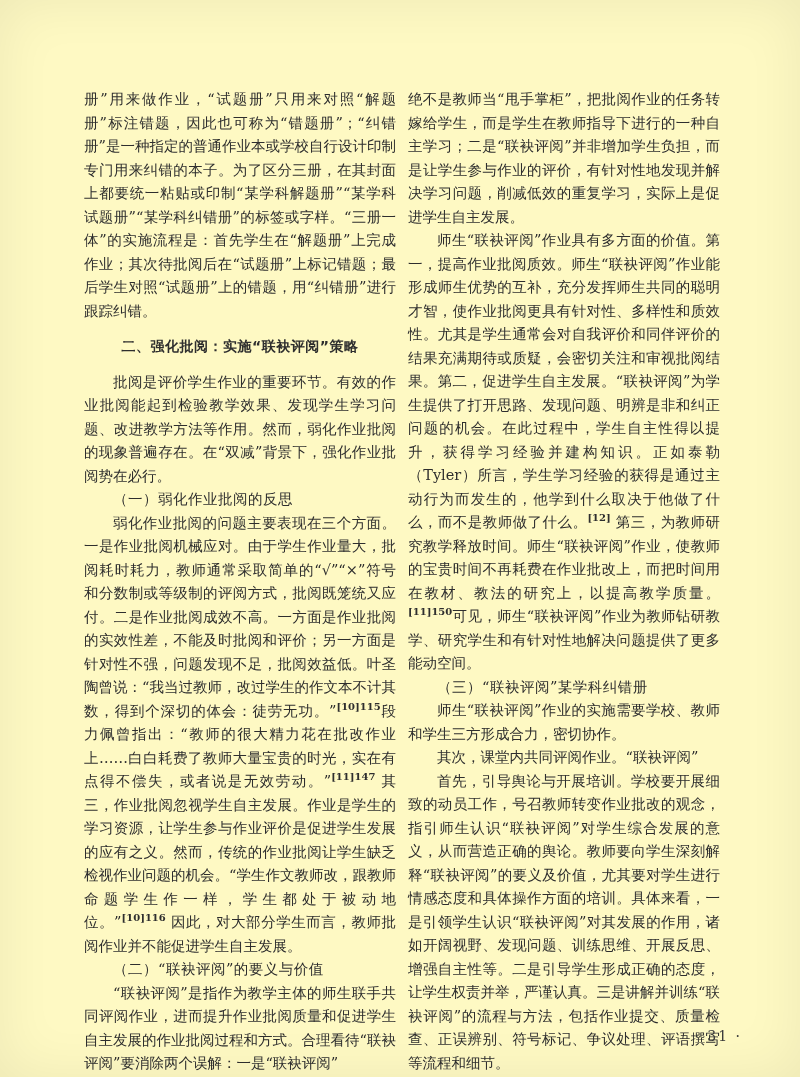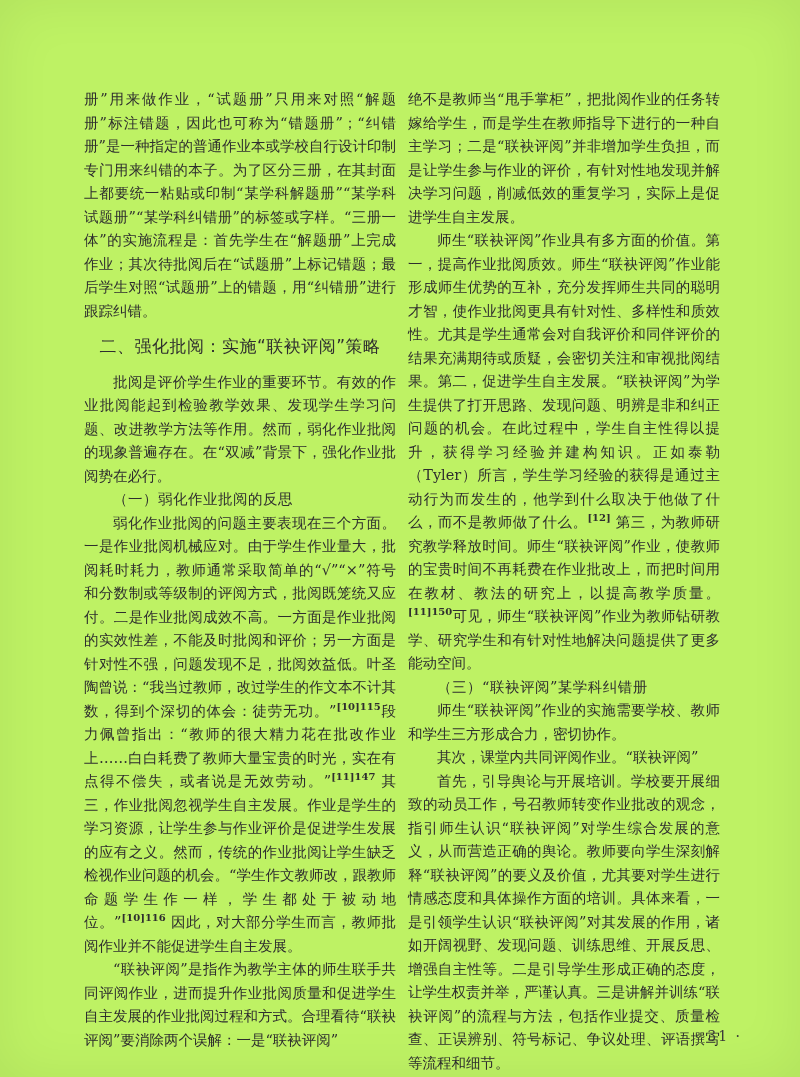--- a/index.html
+++ b/index.html
@@ -4,21 +4,21 @@
 <style>
   html, body {
     margin: 0;
     padding: 0;
     background: #f4f4f3;
   }
   .page {
     position: relative;
     width: 800px;
     height: 1077px;
-    background: #bef264;
+    background: #fef9c3;
     overflow: hidden;
     font-family: "DejaVu Serif", "Liberation Serif", serif;
     color: #2e2e2e;
   }
   .page::before {
     content: '';
     position: absolute;
     inset: 0;
     box-shadow: inset 0 0 55px rgba(0,0,0,0.07);
     pointer-events: none;
@@ -40,24 +40,24 @@
   }
   .block { margin: 0; }
   .block.continuation { text-indent: 0; }
   .block.paragraph { text-indent: 2em; }
   .block.subheading {
     text-indent: 2em;
     letter-spacing: 0.5px;
   }
   .block.section-heading {
     font-family: "DejaVu Sans", "Liberation Sans", sans-serif;
-    font-weight: 400;
+    font-weight: 700;
     text-align: center;
     text-indent: 0;
-    font-size: 17px;
+    font-size: 14px;
     margin: 12px 0;
     letter-spacing: 0.5px;
   }
   sup.citation {
     font-size: 10px;
     line-height: 0;
     vertical-align: super;
     letter-spacing: 0;
     white-space: nowrap;
     font-weight: bold;
@@ -75,20 +75,21 @@
 <body>
 
 <div class="page">
   <div class="columns">
     <div class="column" id="col-left">
         <div class="block continuation"><span>册”用来做作业，“试题册”只用来对照“解题册”标注错题，因此也可称为“错题册”；“纠错册”是一种指定的普通作业本或学校自行设计印制专门用来纠错的本子。为了区分三册，在其封面上都要统一粘贴或印制“某学科解题册”“某学科试题册”“某学科纠错册”的标签或字样。“三册一体”的实施流程是：首先学生在“解题册”上完成作业；其次待批阅后在“试题册”上标记错题；最后学生对照“试题册”上的错题，用“纠错册”进行跟踪纠错。</span></div>
         <div class="block section-heading"><span>二、强化批阅：实施“联袂评阅”策略</span></div>
         <div class="block paragraph"><span>批阅是评价学生作业的重要环节。有效的作业批阅能起到检验教学效果、发现学生学习问题、改进教学方法等作用。然而，弱化作业批阅的现象普遍存在。在“双减”背景下，强化作业批阅势在必行。</span></div>
         <div class="block subheading"><span>（一）弱化作业批阅的反思</span></div>
         <div class="block paragraph"><span>弱化作业批阅的问题主要表现在三个方面。一是作业批阅机械应对。由于学生作业量大，批阅耗时耗力，教师通常采取简单的“√”“×”符号和分数制或等级制的评阅方式，批阅既笼统又应付。二是作业批阅成效不高。一方面是作业批阅的实效性差，不能及时批阅和评价；另一方面是针对性不强，问题发现不足，批阅效益低。叶圣陶曾说：“我当过教师，改过学生的作文本不计其数，得到个深切的体会：徒劳无功。”</span><sup class="citation">[10]115</sup><span>段力佩曾指出：“教师的很大精力花在批改作业上……白白耗费了教师大量宝贵的时光，实在有点得不偿失，或者说是无效劳动。”</span><sup class="citation">[11]147</sup><span> 其三，作业批阅忽视学生自主发展。作业是学生的学习资源，让学生参与作业评价是促进学生发展的应有之义。然而，传统的作业批阅让学生缺乏检视作业问题的机会。“学生作文教师改，跟教师命题学生作一样，学生都处于被动地位。”</span><sup class="citation">[10]116</sup><span> 因此，对大部分学生而言，教师批阅作业并不能促进学生自主发展。</span></div>
+        <div class="block subheading"><span>（二）“联袂评阅”的要义与价值</span></div>
         <div class="block paragraph"><span>“联袂评阅”是指作为教学主体的师生联手共同评阅作业，进而提升作业批阅质量和促进学生自主发展的作业批阅过程和方式。合理看待“联袂评阅”要消除两个误解：一是“联袂评阅”</span></div>
       </div>
     <div class="column" id="col-right">
         <div class="block continuation"><span>绝不是教师当“甩手掌柜”，把批阅作业的任务转嫁给学生，而是学生在教师指导下进行的一种自主学习；二是“联袂评阅”并非增加学生负担，而是让学生参与作业的评价，有针对性地发现并解决学习问题，削减低效的重复学习，实际上是促进学生自主发展。</span></div>
         <div class="block paragraph"><span>师生“联袂评阅”作业具有多方面的价值。第一，提高作业批阅质效。师生“联袂评阅”作业能形成师生优势的互补，充分发挥师生共同的聪明才智，使作业批阅更具有针对性、多样性和质效性。尤其是学生通常会对自我评价和同伴评价的结果充满期待或质疑，会密切关注和审视批阅结果。第二，促进学生自主发展。“联袂评阅”为学生提供了打开思路、发现问题、明辨是非和纠正问题的机会。在此过程中，学生自主性得以提升，获得学习经验并建构知识。正如泰勒（Tyler）所言，学生学习经验的获得是通过主动行为而发生的，他学到什么取决于他做了什么，而不是教师做了什么。</span><sup class="citation">[12]</sup><span> 第三，为教师研究教学释放时间。师生“联袂评阅”作业，使教师的宝贵时间不再耗费在作业批改上，而把时间用在教材、教法的研究上，以提高教学质量。</span><sup class="citation">[11]150</sup><span>可见，师生“联袂评阅”作业为教师钻研教学、研究学生和有针对性地解决问题提供了更多能动空间。</span></div>
         <div class="block subheading"><span>（三）“联袂评阅”某学科纠错册</span></div>
         <div class="block paragraph"><span>师生“联袂评阅”作业的实施需要学校、教师和学生三方形成合力，密切协作。</span></div>
         <div class="block paragraph"><span>其次，课堂内共同评阅作业。“联袂评阅”</span></div>
         <div class="block paragraph"><span>首先，引导舆论与开展培训。学校要开展细致的动员工作，号召教师转变作业批改的观念，指引师生认识“联袂评阅”对学生综合发展的意义，从而营造正确的舆论。教师要向学生深刻解释“联袂评阅”的要义及价值，尤其要对学生进行情感态度和具体操作方面的培训。具体来看，一是引领学生认识“联袂评阅”对其发展的作用，诸如开阔视野、发现问题、训练思维、开展反思、增强自主性等。二是引导学生形成正确的态度，让学生权责并举，严谨认真。三是讲解并训练“联袂评阅”的流程与方法，包括作业提交、质量检查、正误辨别、符号标记、争议处理、评语撰写等流程和细节。</span></div>
       </div>

